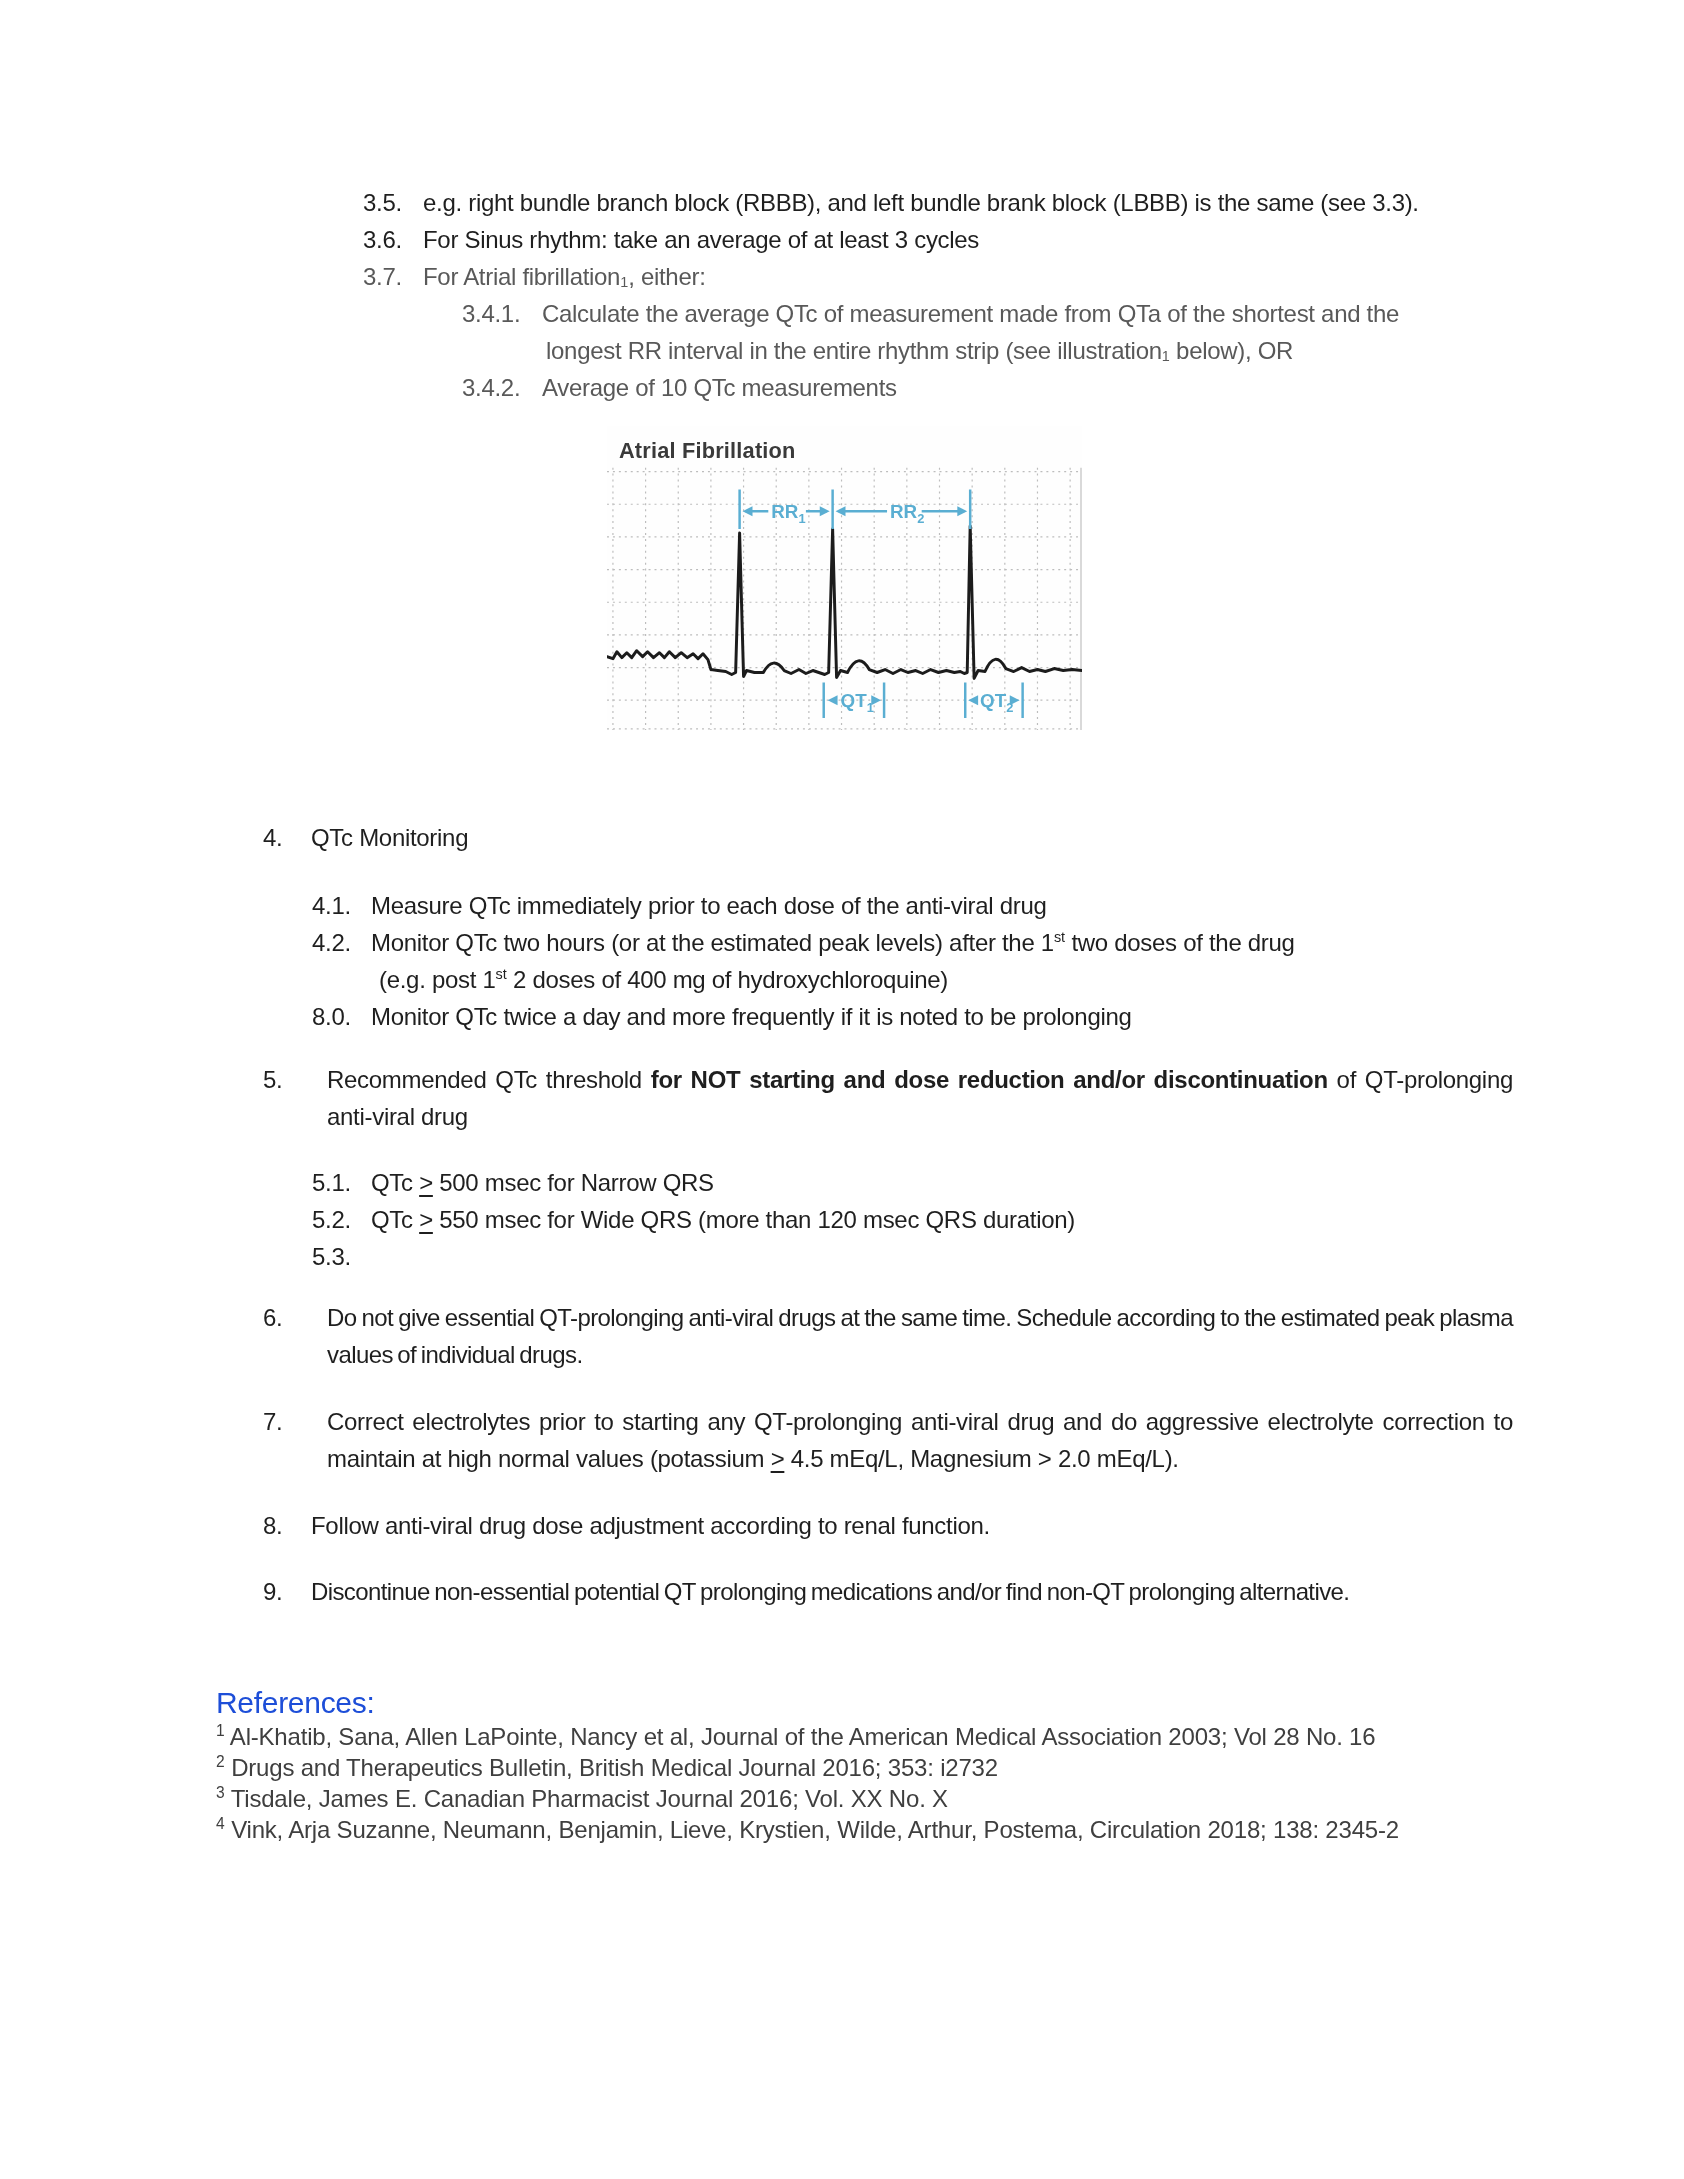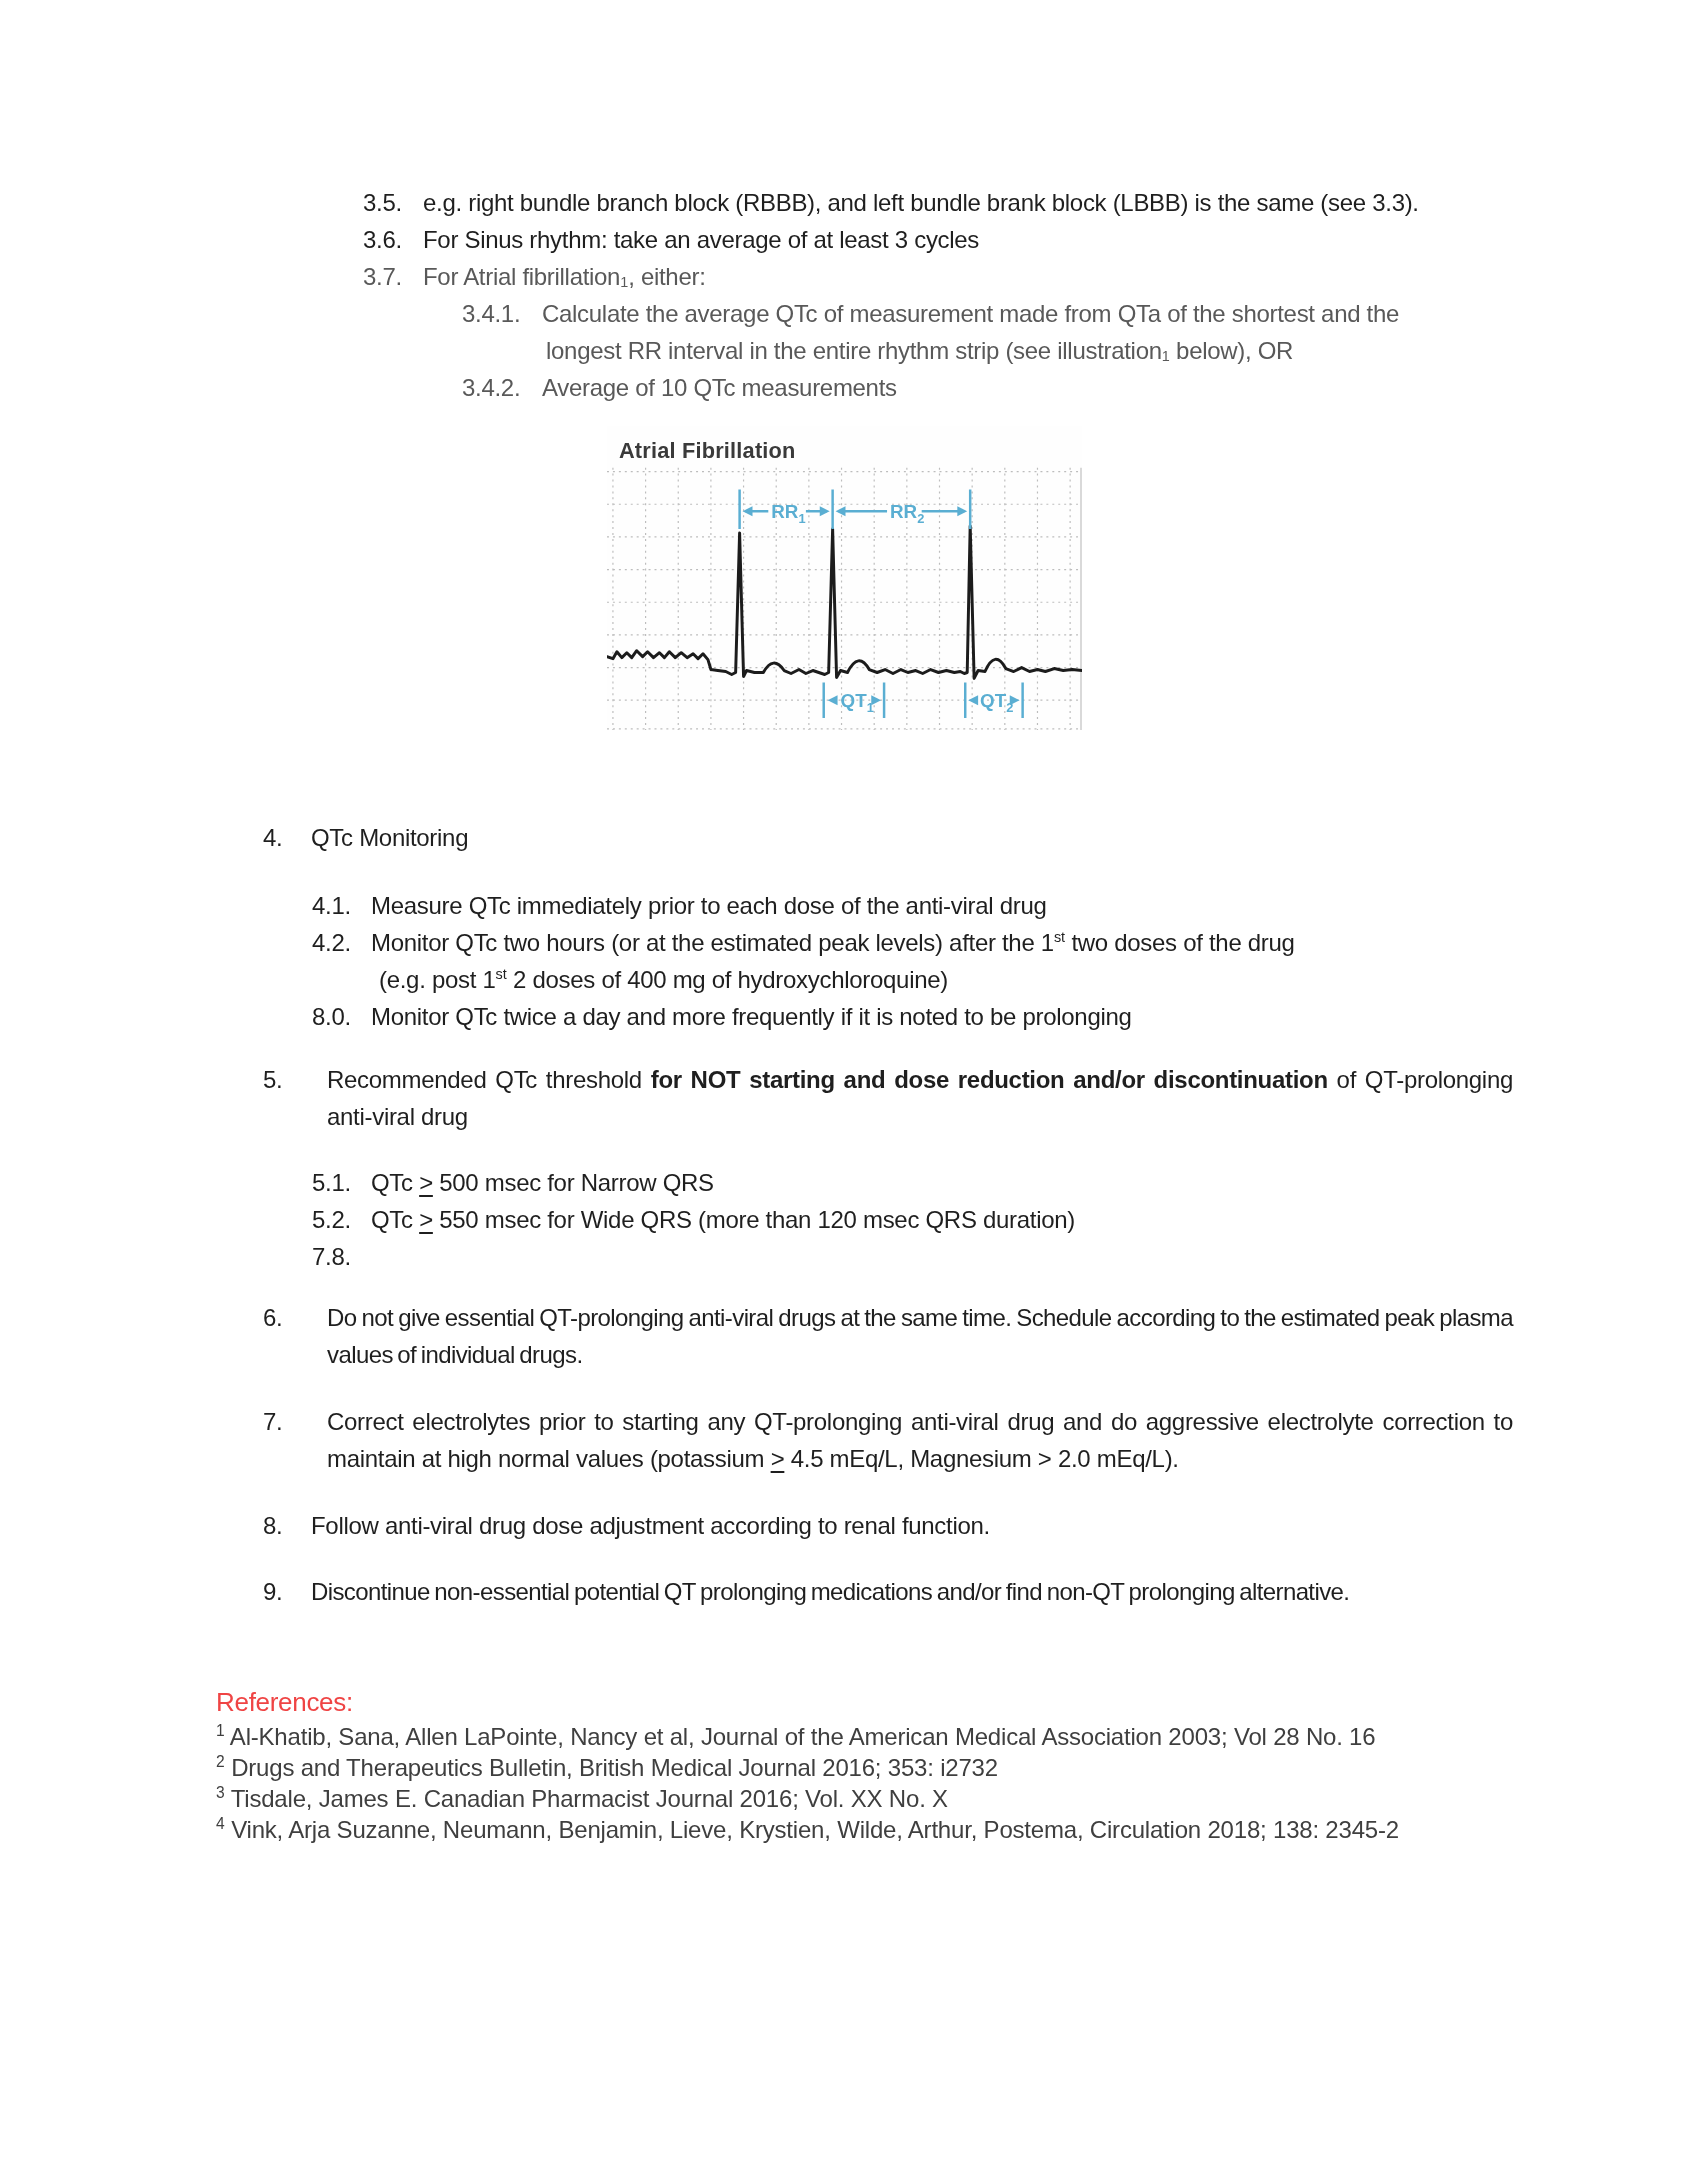--- a/index.html
+++ b/index.html
@@ -42,21 +42,21 @@
   .sec4head{margin-top:89px;}
   .sec4items{margin-top:31px;}
   .sec5para{margin-top:26px;}
   .sec5items{margin-top:29px;}
   .item6{margin-top:24px;}
   .item7{margin-top:30px;}
   .item8{margin-top:30px;}
   .item9{margin-top:29px;}
   
   .refs{margin-top:74px;padding-left:201px;color:#454545;}
-  .refs-title{font-size:26px;line-height:37px;color:#ef4444;}
+  .refs-title{font-size:30px;line-height:37px;color:#1d4ed8;}
   .ref-line{font-size:24px;line-height:31px;color:#3f3f3f;white-space:nowrap;letter-spacing:-0.2px;}
   .ref-line sup{font-size:0.65em;}
 </style>
 </head>
 <body>
 
 <div class="page">
   <div class="content">
 
     <div class="row lv3">
@@ -163,21 +163,21 @@
     <div class="sec5items">
       <div class="row lv2">
         <span class="num">5.1.</span>
         <div class="txt manual"><span>QTc </span><span class="ugt">&gt;</span><span> 500 msec for Narrow QRS</span></div>
       </div>
       <div class="row lv2">
         <span class="num">5.2.</span>
         <div class="txt manual"><span>QTc </span><span class="ugt">&gt;</span><span> 550 msec for Wide QRS (more than 120 msec QRS duration)</span></div>
       </div>
       <div class="row lv2">
-        <span class="num">7.8.</span>
+        <span class="num">5.3.</span>
       </div>
     </div>
 
     <div class="row lv1 item6">
       <span class="num">6.</span>
       <div class="txt just tight">Do not give essential QT-prolonging anti-viral drugs at the same time. Schedule according to the estimated peak plasma values of individual drugs.</div>
     </div>
 
     <div class="row lv1 item7">
       <span class="num">7.</span>

